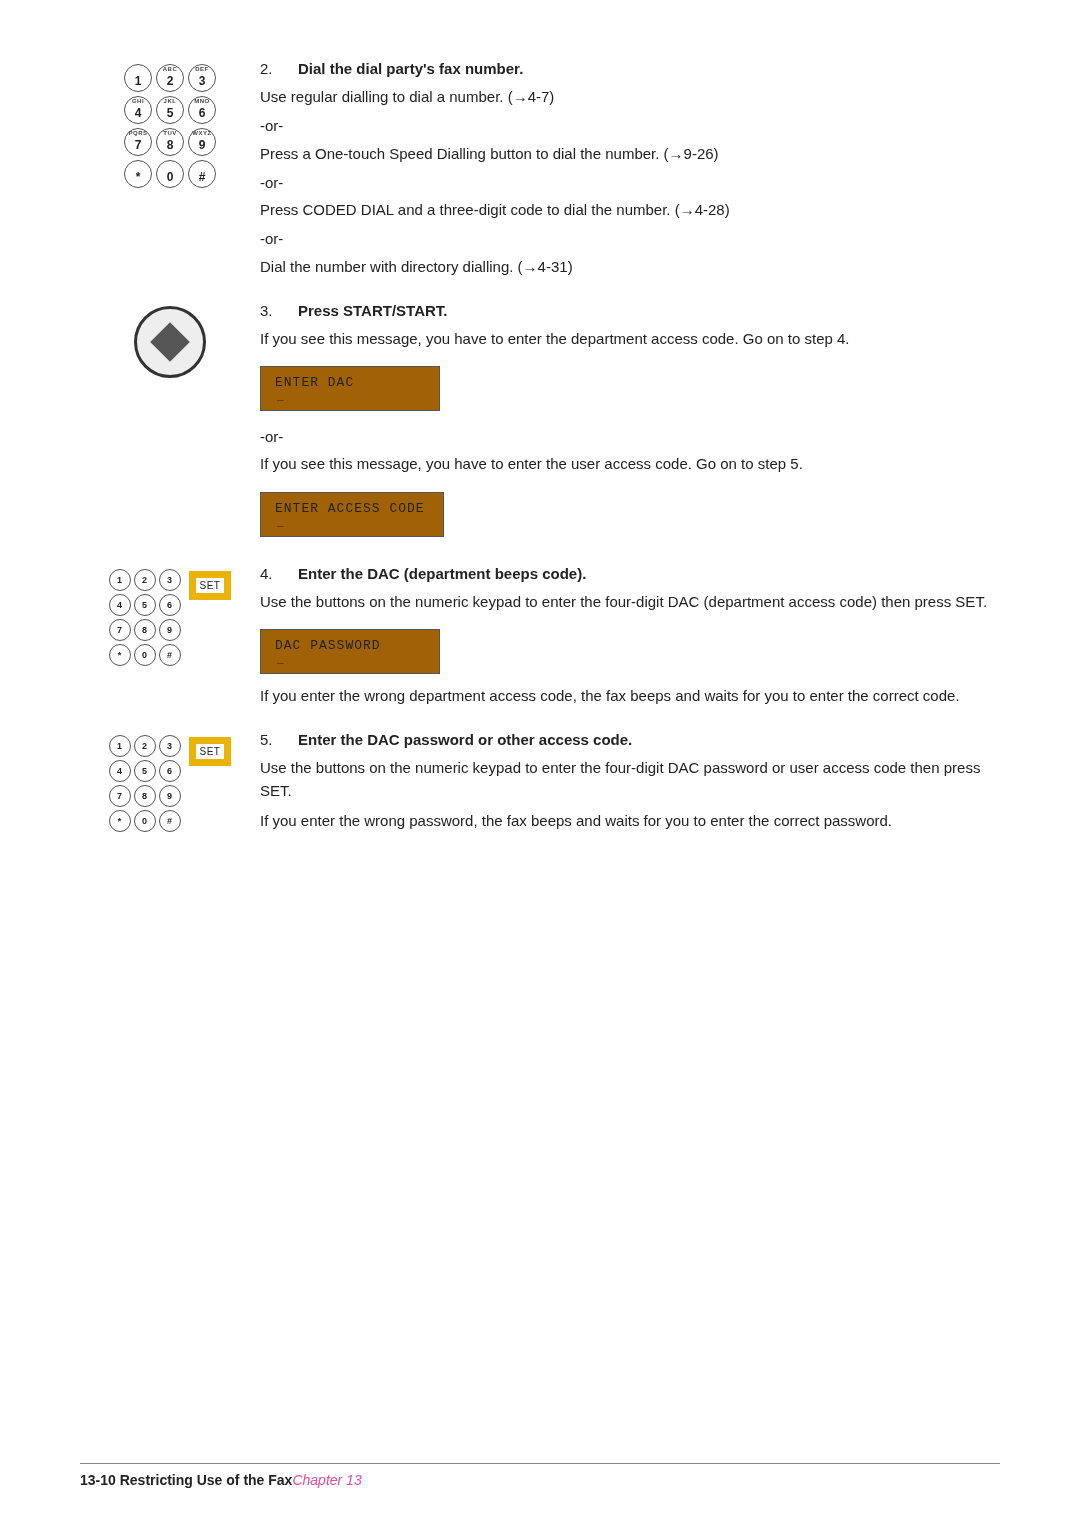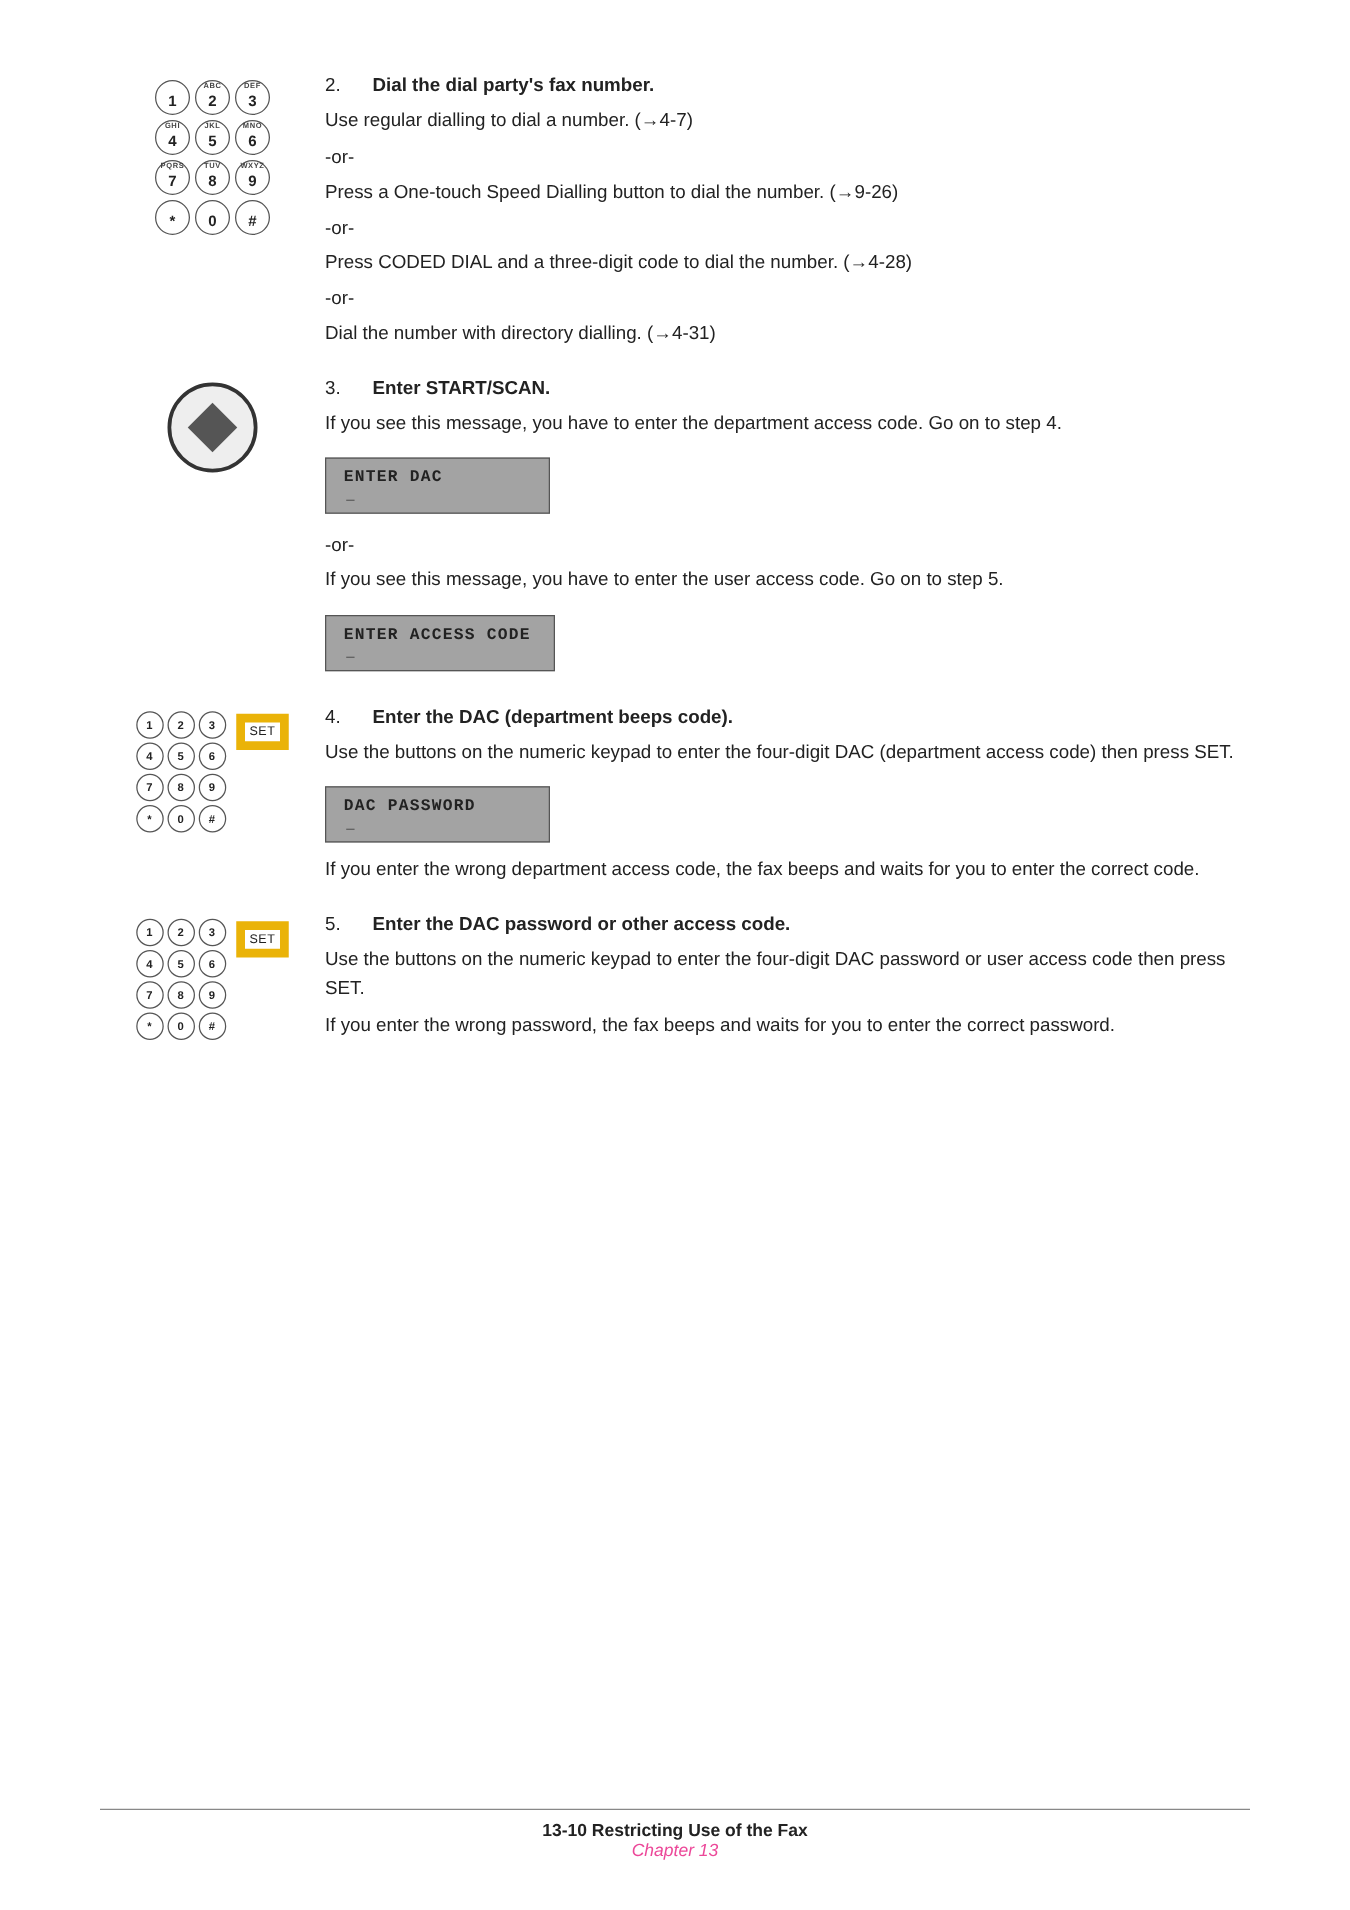--- a/index.html
+++ b/index.html
@@ -71,23 +71,22 @@
 
     
     .lcd-box {
       border: 1.5px solid #555;
       display: inline-block;
       padding: 7px 18px 7px 14px;
       margin: 10px 16px 10px 0;
       font-family: 'Courier New', Courier, monospace;
       font-size: 14px;
       letter-spacing: 1px;
-      background: #a3a3a3;
+      background: #a16207;
       min-width: 180px;
-      font-weight: bold;
     }
 
     .lcd-cursor {
       display: block;
       font-size: 11px;
       text-align: left;
       margin-top: 1px;
       padding-left: 2px;
     }
 
@@ -179,21 +178,21 @@
 
     
     .footer {
       position: absolute;
       bottom: 40px;
       left: 80px;
       right: 80px;
       border-top: 1.5px solid #888;
       padding-top: 8px;
       display: flex;
-      flex-direction: column;
+      flex-direction: row;
       justify-content: flex-start;
       align-items: center;
     }
 
     .footer-left {
       font-size: 14px;
       font-weight: bold;
       color: #222;
     }
 
@@ -309,21 +308,21 @@
 
   <div class="step-row" style="margin-top: 10px;">
     <div class="step-icon">
       <div class="start-scan-btn">
         <div class="diamond"></div>
       </div>
     </div>
     <div class="step-text">
       <div class="step-header">
         <span class="step-number">3.</span>
-        <span class="step-label">Enter START/SCAN.</span>
+        <span class="step-label">Press START/START.</span>
       </div>
       <div class="step-body">
         <p>If you see this message, you have to enter the department access code. Go on to step 4.</p>
         <div class="lcd-box">
           <span class="mono">ENTER DAC</span>
           <span class="lcd-cursor">_</span>
         </div>
         <p class="or-line">-or-</p>
         <p>If you see this message, you have to enter the user access code. Go on to step 5.</p>
         <div class="lcd-box">

